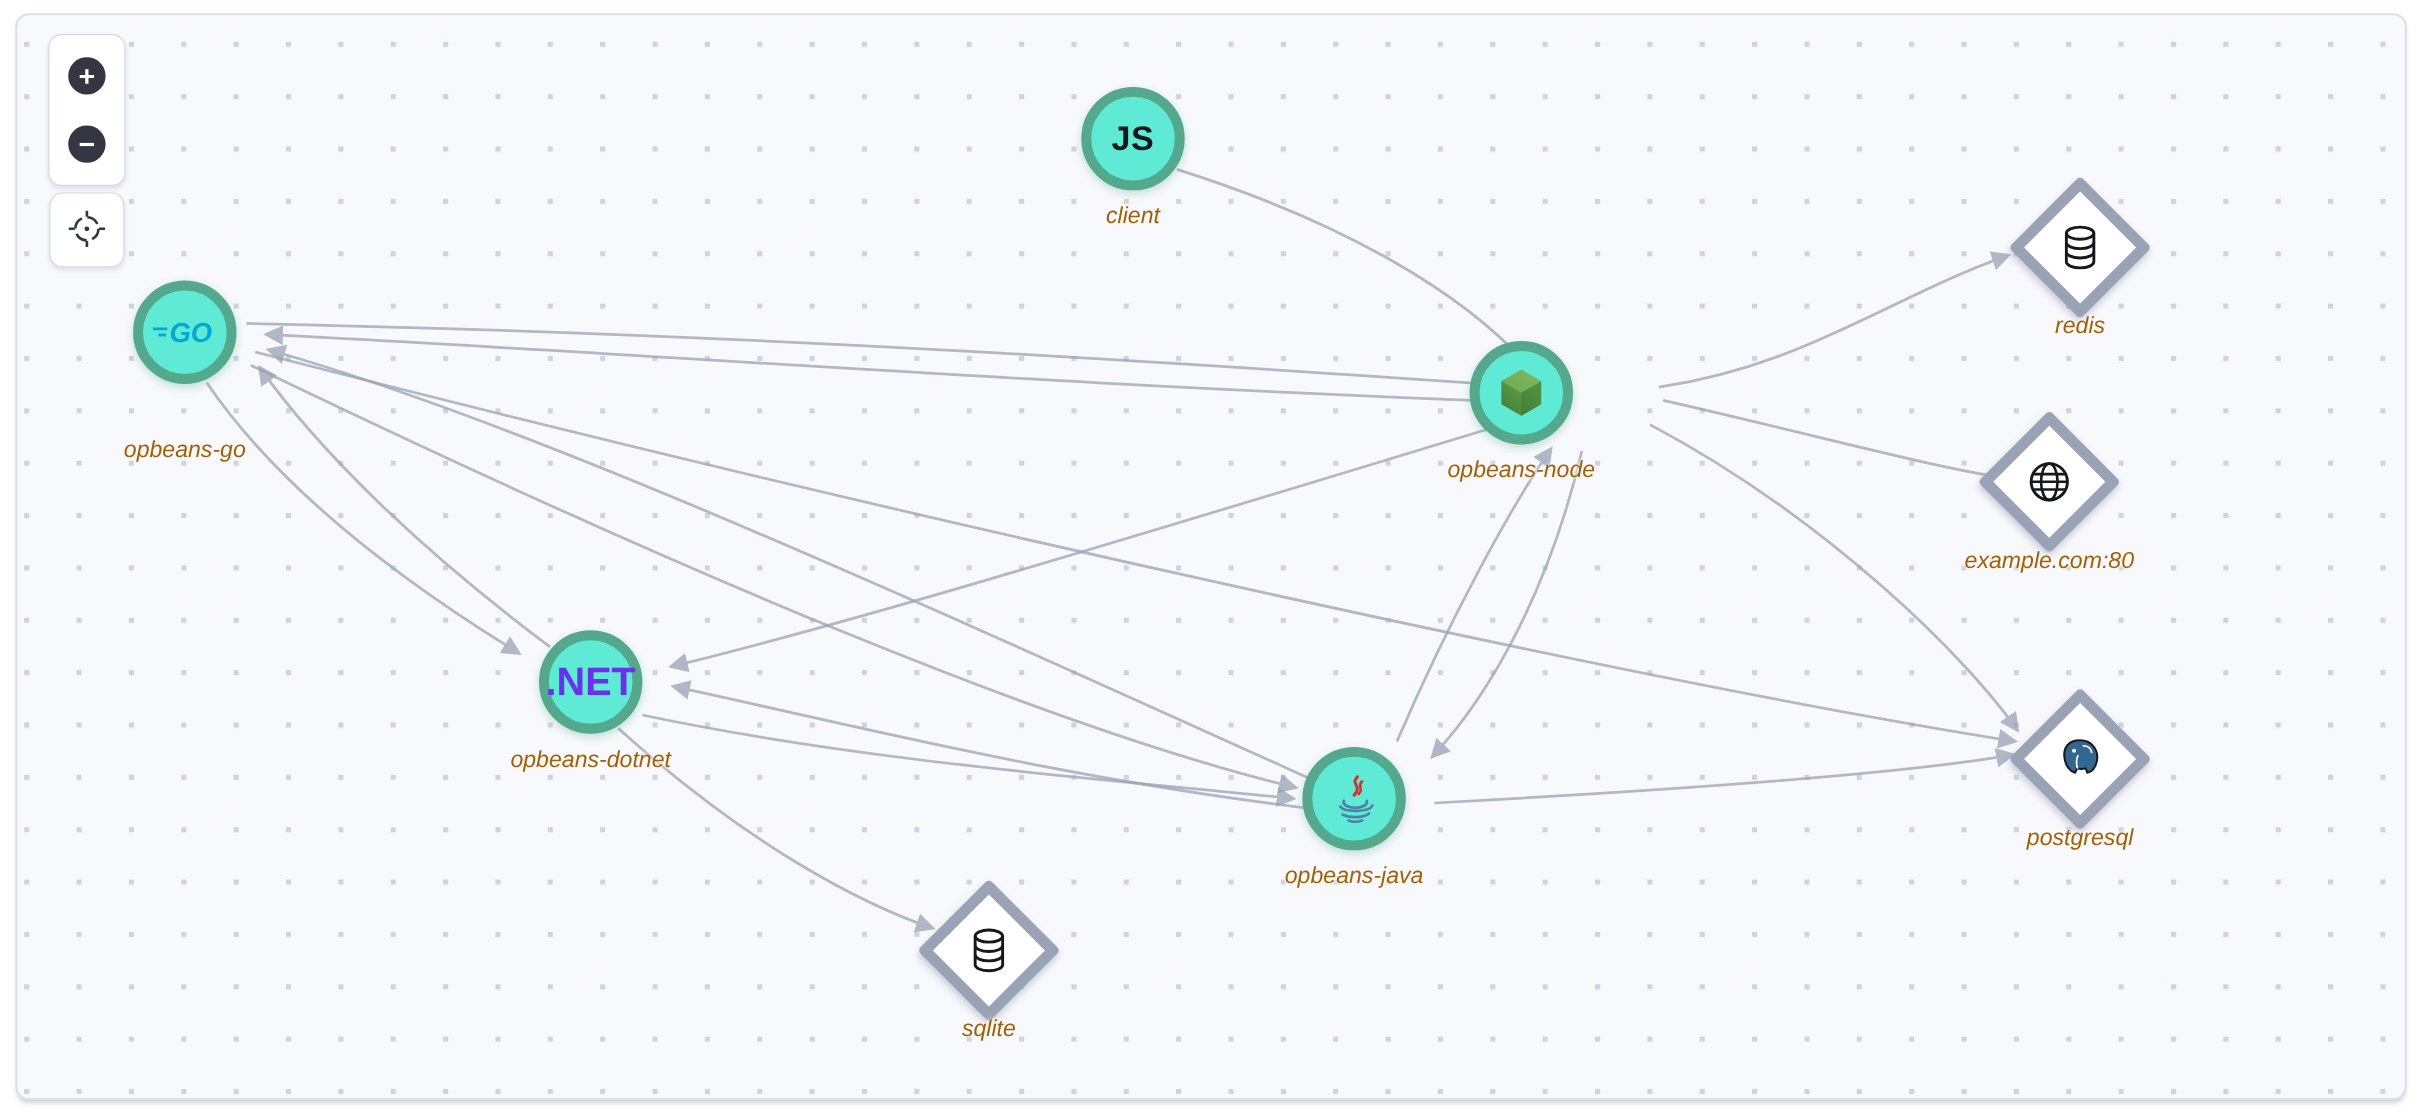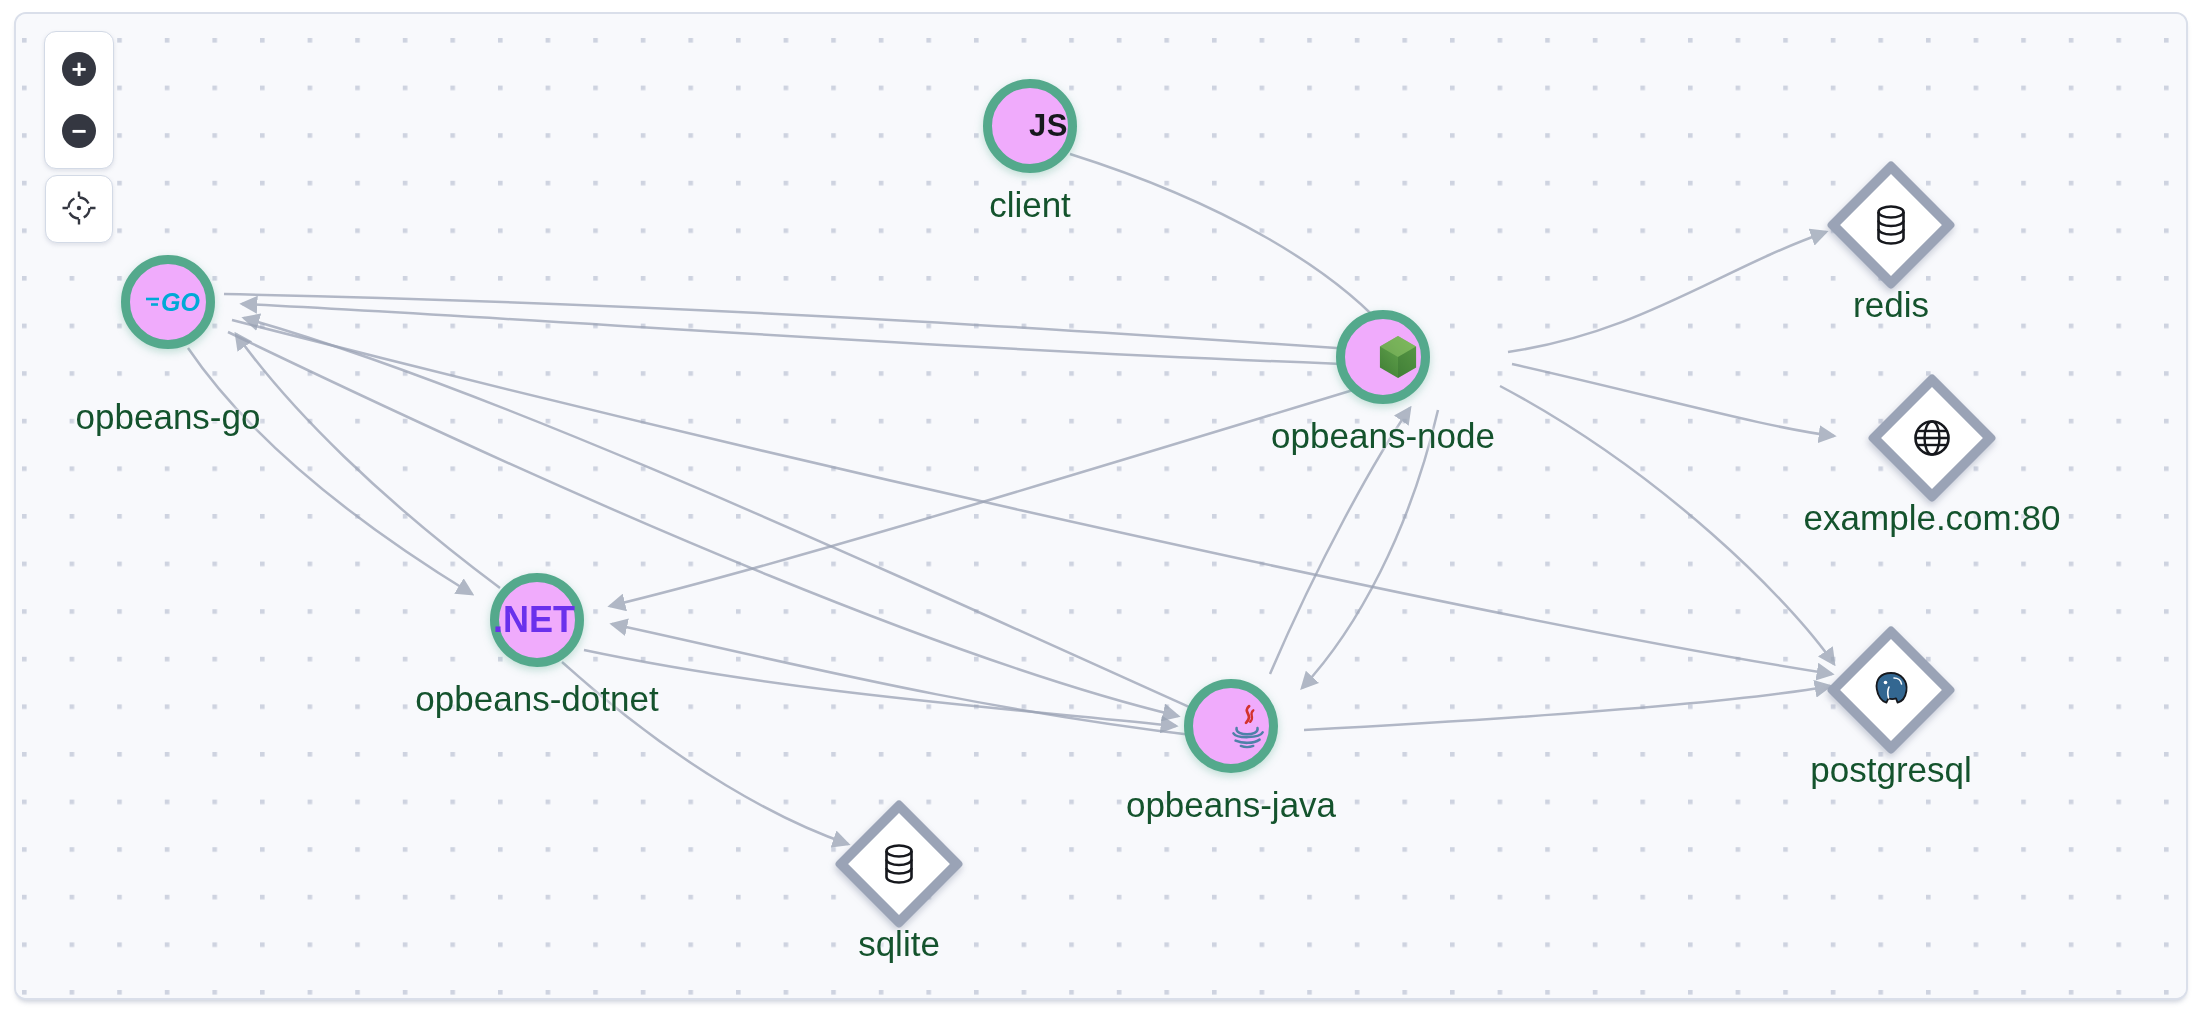--- a/index.html
+++ b/index.html
@@ -5,29 +5,29 @@
   html,body{margin:0;padding:0;width:2202px;height:1012px;background:#ffffff;overflow:hidden;
     font-family:"Liberation Sans",sans-serif;}
   .canvas{position:absolute;left:14px;top:12px;right:14px;bottom:12px;
     background:#f8f9fc;border:2px solid #dadfea;border-radius:12px;overflow:hidden;
     box-shadow:0 4px 5px -2px rgba(110,120,150,.35);}
   #graph-svg{position:absolute;left:-14px;top:-12px;width:2202px;height:1012px;}
   .edge{fill:none;stroke:#9aa2b4;stroke-width:2.5;opacity:.75;}
 
   
   .node{position:absolute;z-index:3;}
-  .service-circle{width:76px;height:76px;border-radius:50%;background:#f0abfc;
-    border:9px solid #54a98c;display:flex;align-items:center;justify-content:flex-end;
+  .service-circle{width:76px;height:76px;border-radius:50%;background:#5eead4;
+    border:9px solid #54a98c;display:flex;align-items:center;justify-content:center;
     box-shadow:0 3px 8px rgba(84,169,140,.35);}
   .diamond-wrap{width:104px;height:104px;display:flex;align-items:center;justify-content:center;position:relative;}
   .diamond{width:72px;height:72px;background:#ffffff;border:10px solid #9aa3b6;border-radius:4px;
     transform:rotate(45deg);box-shadow:2px 3px 7px rgba(120,130,155,.4);}
   .diamond-icon{position:absolute;left:0;top:0;width:104px;height:104px;display:flex;align-items:center;justify-content:center;}
   .node-label{position:absolute;left:50%;transform:translateX(-50%);white-space:nowrap;
-    font-size:35px;color:#14532d;text-shadow:0 0 3px #f8f9fc,0 0 6px #f8f9fc;}
+    font-size:21px;color:#a16207;text-shadow:0 0 3px #f8f9fc,0 0 6px #f8f9fc;font-style:italic;}
   .js-glyph{font-size:31px;font-weight:800;color:#16181d;letter-spacing:.5px;}
   .dotnet-glyph{font-size:36px;font-weight:700;color:#6a30ec;}
 
   
   .ctl-panel{position:absolute;background:#ffffff;border:1px solid #d3dae6;border-radius:12px;
     box-shadow:0 2px 4px rgba(120,130,155,.2);z-index:5;display:flex;flex-direction:column;
     align-items:center;justify-content:space-around;}
   #zoom-panel{left:28px;top:17px;width:68px;height:124px;padding:6px 0;}
   #center-panel{left:29px;top:161px;width:66px;height:66px;}
   .round-btn{width:34px;height:34px;border-radius:50%;background:#343741;border:none;cursor:pointer;
@@ -132,21 +132,21 @@
   <svg width="40" height="44" viewBox="0 0 40 44">
     <ellipse cx="20" cy="9" rx="12.5" ry="5.5" fill="none" stroke="#16181d" stroke-width="2.6"></ellipse>
     <path d="M7.5 9 v26 a12.5 5.5 0 0 0 25 0 v-26" fill="none" stroke="#16181d" stroke-width="2.6"></path>
     <path d="M7.5 17.5 a12.5 5.5 0 0 0 25 0" fill="none" stroke="#16181d" stroke-width="2.6"></path>
     <path d="M7.5 26 a12.5 5.5 0 0 0 25 0" fill="none" stroke="#16181d" stroke-width="2.6"></path>
   </svg>
 </div>
         </div>
         <div class="node-label" style="top: 112px;">redis</div>
       </div>
-      <div class="node" style="left: 1864px; top: 372px; text-align: center;">
+      <div class="node" style="left: 1795px; top: 372px; text-align: center;">
         <div class="diamond-wrap">
           <div class="diamond"></div>
           <div class="diamond-icon">
   <svg width="42" height="42" viewBox="0 0 42 42">
     <circle cx="21" cy="21" r="16.5" fill="none" stroke="#16181d" stroke-width="2.6"></circle>
     <ellipse cx="21" cy="21" rx="7.5" ry="16.5" fill="none" stroke="#16181d" stroke-width="2.4"></ellipse>
     <line x1="6.5" y1="14" x2="35.5" y2="14" stroke="#16181d" stroke-width="2.4"></line>
     <line x1="4.5" y1="21" x2="37.5" y2="21" stroke="#16181d" stroke-width="2.4"></line>
     <line x1="6.5" y1="28" x2="35.5" y2="28" stroke="#16181d" stroke-width="2.4"></line>
   </svg>

